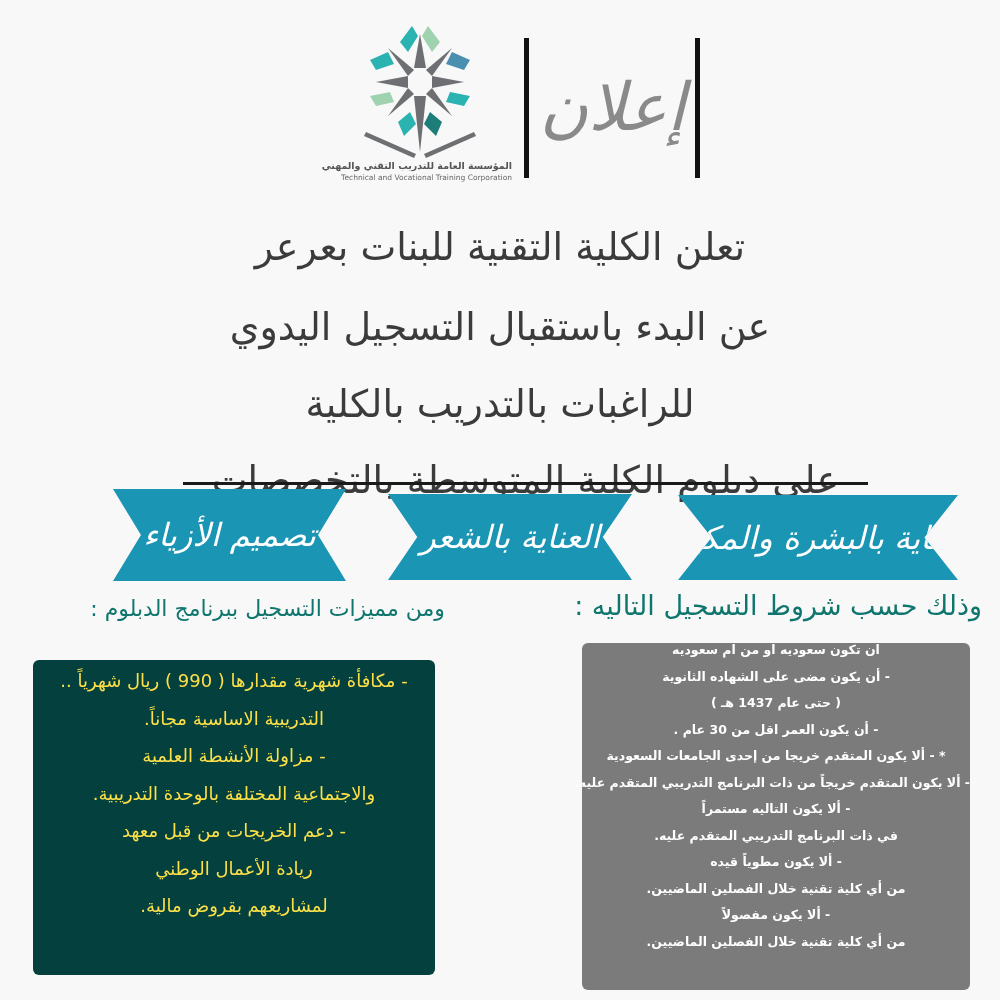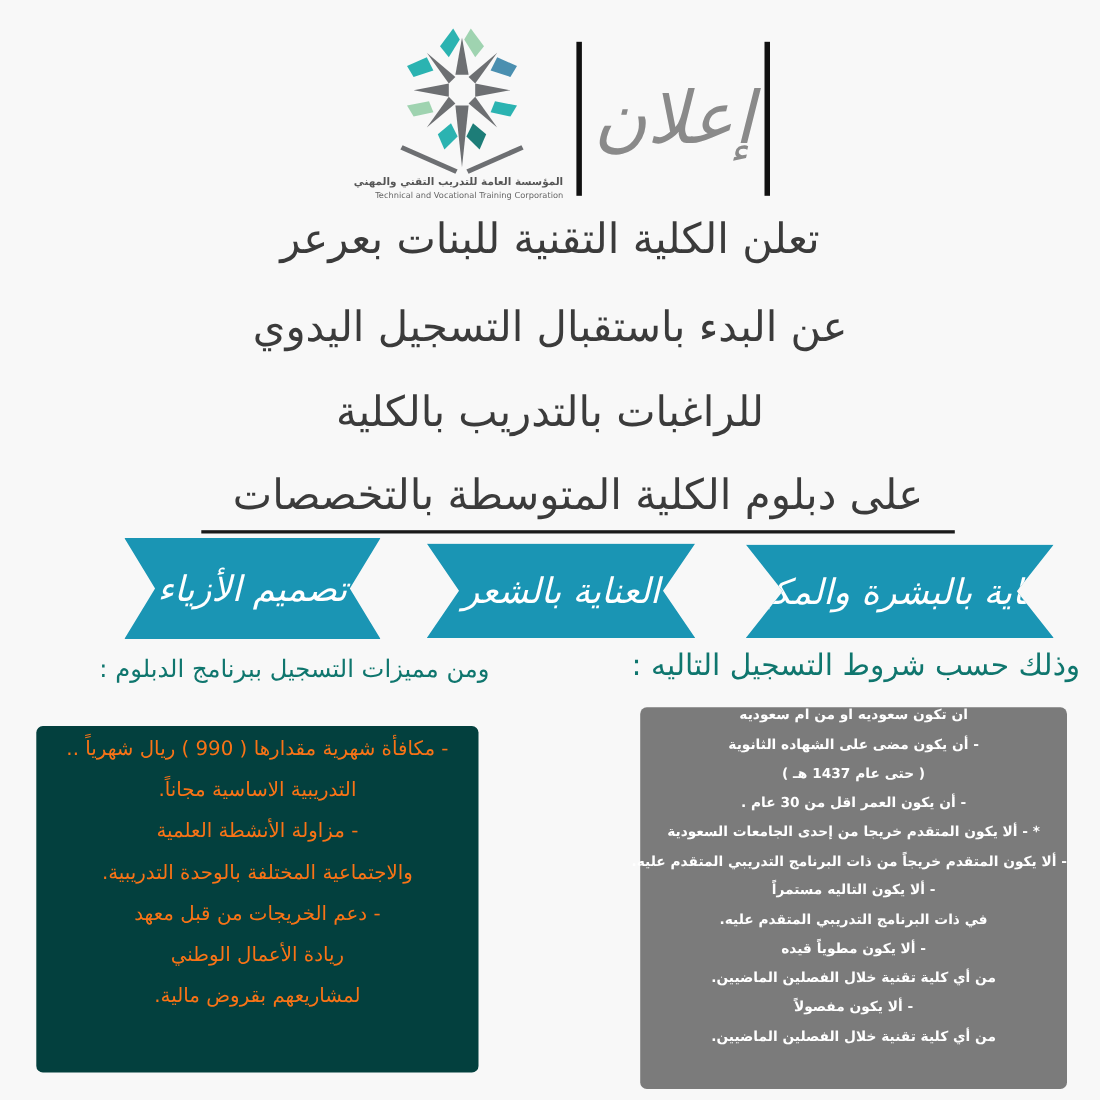--- a/index.html
+++ b/index.html
@@ -13,21 +13,21 @@
   
   #logo { left: 360px; top: 20px; width: 120px; height: 140px; }
   .org-ar { left: 332px; top: 160px; width: 180px; text-align: right; font-size: 9.5px; font-weight: bold; color: #555; direction: rtl; white-space: nowrap; }
   .org-en { left: 332px; top: 173px; width: 180px; text-align: right; font-size: 7.5px; color: #666; white-space: nowrap; }
   .bar { width: 5px; background: #111; top: 38px; height: 140px; }
   #bar-left { left: 524px; }
   #bar-right { left: 695px; }
   .announce-word { left: 530px; top: 40px; width: 165px; height: 135px; display: flex; align-items: center; justify-content: center;
     font-family: "DejaVu Serif", serif; font-size: 66px; color: #8a8a8a; direction: rtl; font-style: italic; }
   
-  .headline { left: 100px; width: 800px; text-align: center; direction: rtl; font-size: 38px; color: #3b3b3b; white-space: nowrap; }
+  .headline { left: 100px; width: 800px; text-align: center; direction: rtl; font-size: 38px; color: #3b3b3b; white-space: nowrap; margin-top: 30px; }
   #h1 { top: 195px; }
   #h2 { top: 275px; }
   #h3 { top: 352px; }
   #h4 { top: 428px; left: 183px; width: 685px; }
   #underline { left: 183px; top: 482px; width: 685px; height: 3px; background: #1a1a1a; }
   
   .ribbon { height: 85px; display: flex; align-items: center; justify-content: center;
     background: #1a95b4;
     clip-path: polygon(0 0, 100% 0, 88% 50%, 100% 100%, 0 100%, 12% 50%);
     color: #fff; font-family: "DejaVu Serif", serif; font-style: italic; font-size: 32px; direction: rtl; white-space: nowrap; }
@@ -37,21 +37,21 @@
   
   .sec-head { top: 590px; font-size: 27px; color: #0f766e; direction: rtl; white-space: nowrap; }
   #sec-right { right: 18px; }
   #sec-left { right: 555px; font-size: 22px; top: 596px; }
   
   #panel-gray { left: 582px; top: 643px; width: 388px; height: 347px; background: #7b7b7b; border-radius: 6px; }
   #panel-green { left: 33px; top: 660px; width: 402px; height: 315px; background: #03403e; border-radius: 6px; }
   .plist { list-style: none; margin: 0; padding: 0; direction: rtl; text-align: center; }
   #panel-gray .plist li { color: #fff; font-size: 12.5px; font-weight: bold; height: 26.5px; line-height: 26.5px; white-space: nowrap; }
   #panel-gray .plist { padding-top: 0px; margin-top: -6px; }
-  #panel-green .plist li { color: #f97316; font-size: 18px; height: 37.5px; line-height: 37.5px; white-space: nowrap; }
+  #panel-green .plist li { color: #fde047; font-size: 18px; height: 37.5px; line-height: 37.5px; white-space: nowrap; }
   #panel-green .plist { padding-top: 2px; }
 </style>
 </head>
 <body>
 
 <svg id="logo" class="abs" viewBox="0 0 120 140">
   <g transform="translate(60,62)">
 
     <g>
       <polygon points="-8,-56 -20,-40 -12,-30 -2,-46" fill="#2bb3b1"></polygon>

